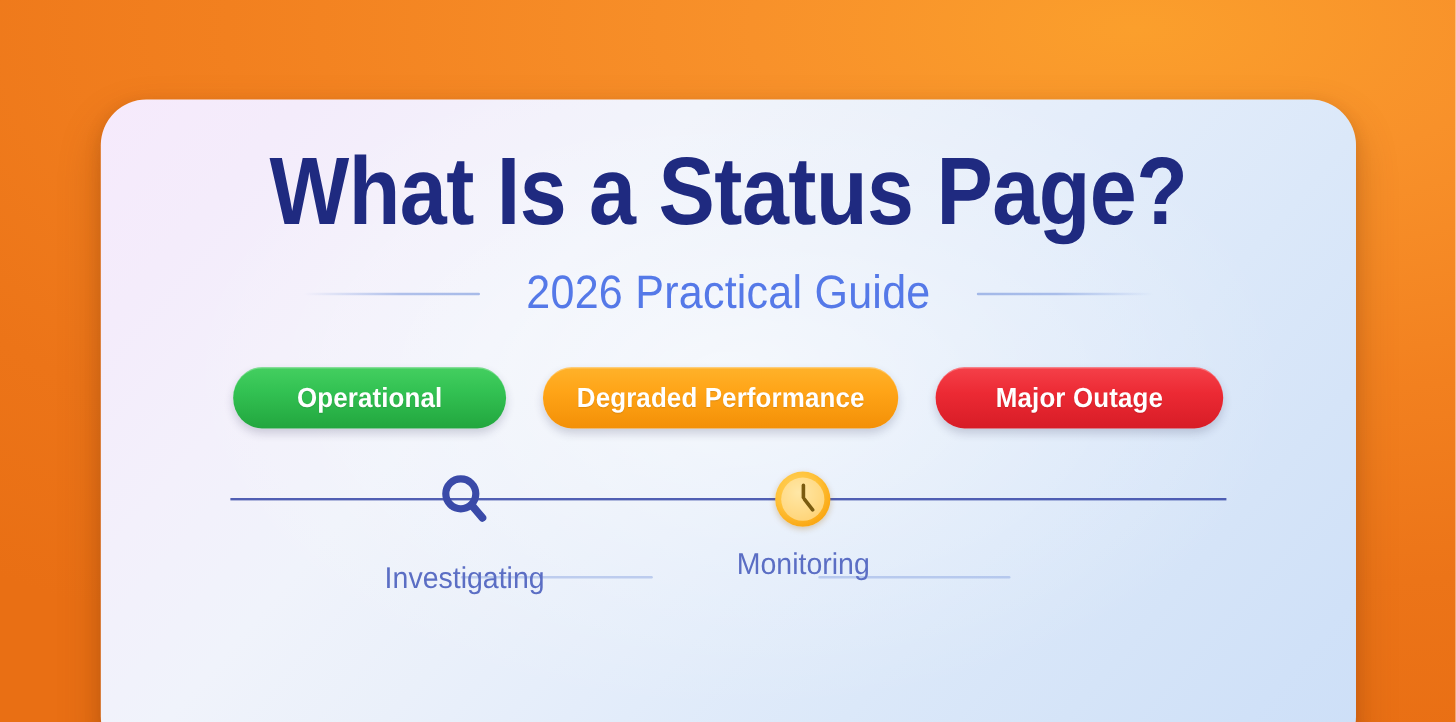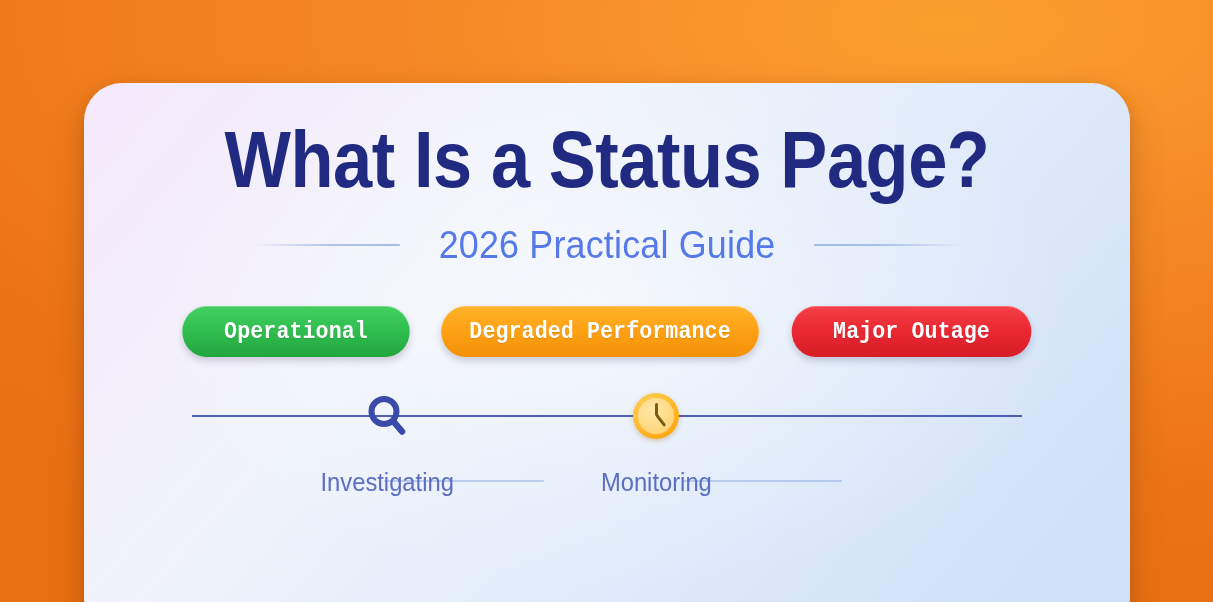--- a/index.html
+++ b/index.html
@@ -81,21 +81,20 @@
     letter-spacing:0.2px;
     transform:scaleX(0.92);
     white-space:nowrap;
   }
 
   
   #badges {
     position:absolute; top:223px; left:0; right:0;
     display:flex; align-items:center; justify-content:center;
     gap:14px;
-    font-family:Liberation Mono, monospace;
   }
   .badge {
     height:51px;
     border-radius:26px;
     display:flex; align-items:center; justify-content:center;
     padding:0 30px;
     color:#ffffff;
     font-size:23px;
     font-weight:bold;
     letter-spacing:0.1px;
@@ -206,21 +205,21 @@
       <div class="stage" style="left:195px;gap:12px;">
         <div class="icon-wrap">
           <svg class="mag" viewBox="0 0 46 46" aria-hidden="true">
             <circle cx="20" cy="18.5" r="12.5" fill="none" stroke="#3a4aa8" stroke-width="6"></circle>
             <line x1="29.5" y1="28.5" x2="38" y2="38.5" stroke="#3a4aa8" stroke-width="6.5" stroke-linecap="round"></line>
           </svg>
         </div>
         <div class="label">Investigating</div>
       </div>
 
-      <div class="stage" style="left:464px;gap:12px;">
+      <div class="stage" style="left:477px;">
         <div class="icon-wrap">
           <div class="clock">
             <span class="hand h"></span>
             <span class="hand m"></span>
           </div>
         </div>
         <div class="label">Monitoring</div>
       </div>
 
 

